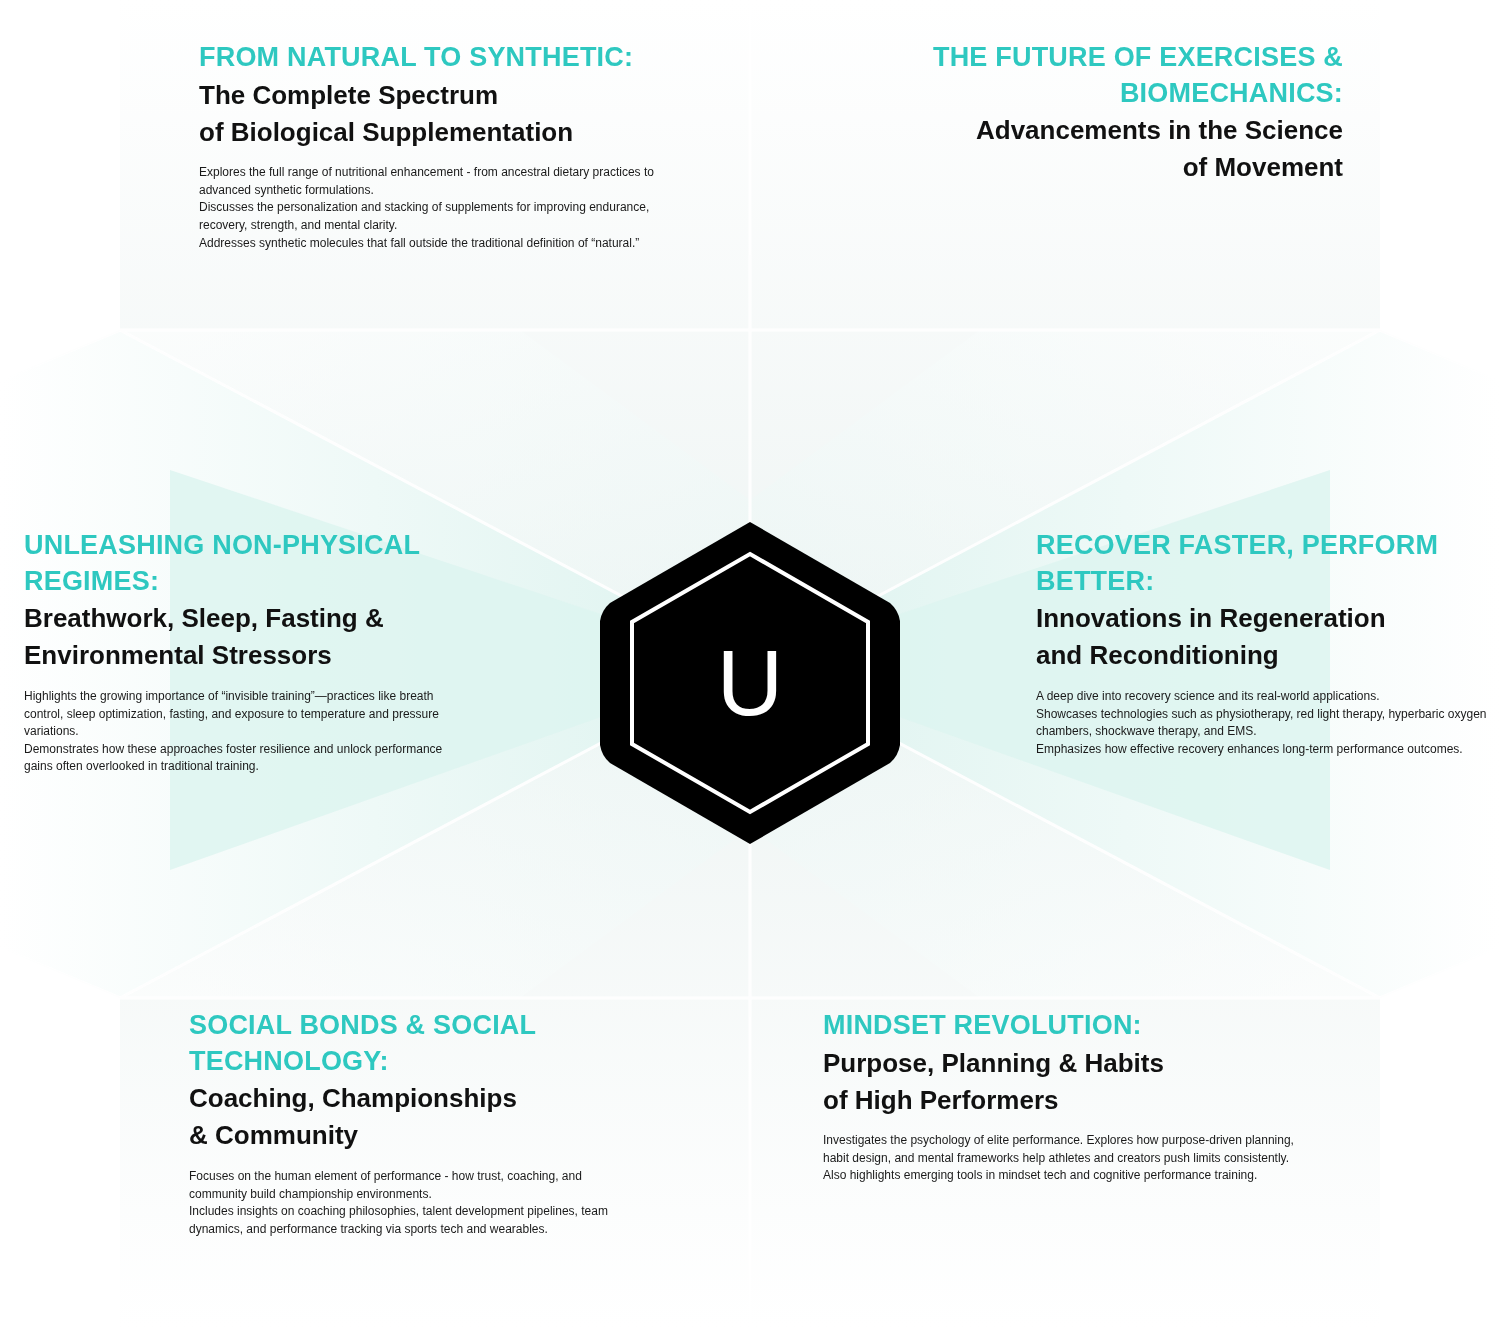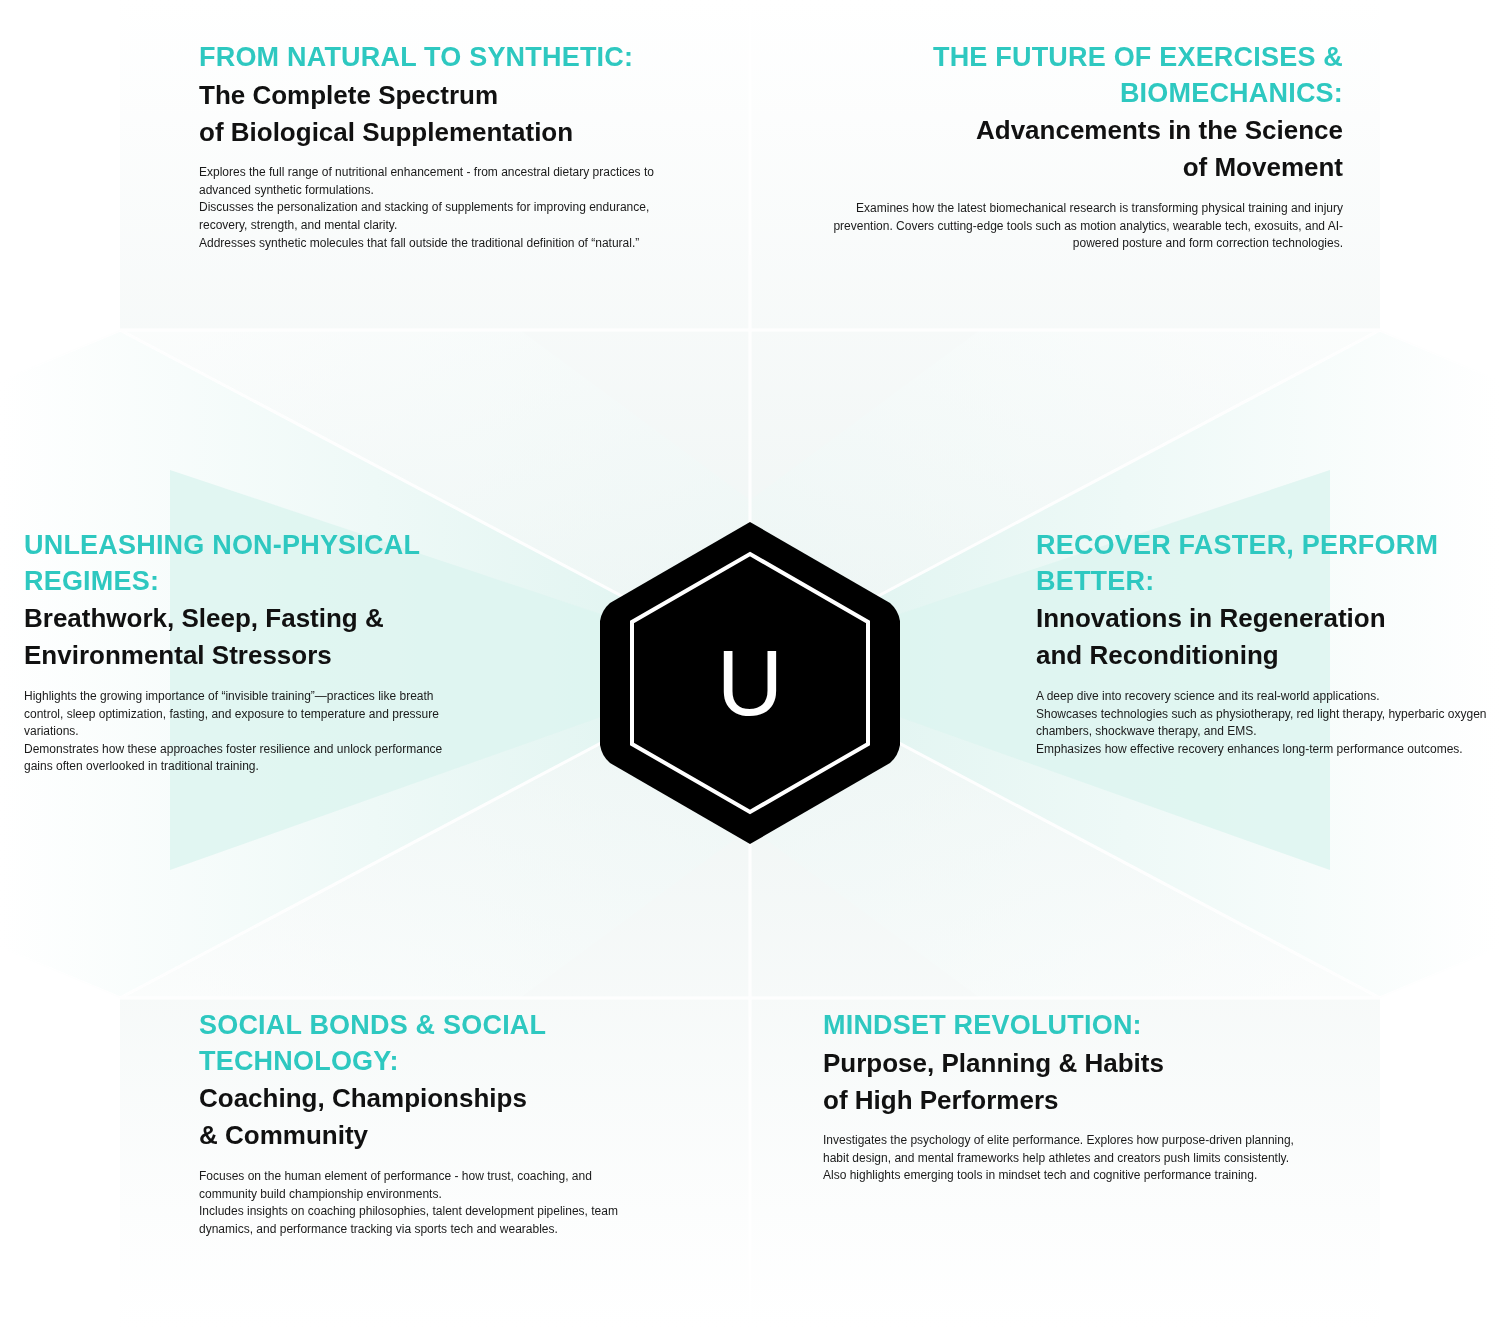--- a/index.html
+++ b/index.html
@@ -81,21 +81,21 @@
     line-height: 1.46;
     color: #1a1a1a;
     margin: 14px 0 0 0;
   }
 
   
   #block-supplementation { left: 199px; top: 40px;  width: 478px; }
   #block-biomechanics    { left: 823px; top: 40px;  width: 520px; text-align: right; }
   #block-nonphysical     { left: 24px;  top: 528px; width: 440px; }
   #block-recovery        { left: 1036px;top: 528px; width: 455px; }
-  #block-social          { left: 199px; top: 1008px;width: 440px; }
+  #block-social          { left: 189px; top: 1008px;width: 440px; }
   #block-mindset         { left: 823px; top: 1008px;width: 480px; }
 </style>
 </head>
 <body>
 
 <div id="stage">
 
   <svg class="rays" viewBox="0 0 1500 1328" preserveAspectRatio="none">
     <defs>
       <linearGradient id="gTop" x1="0" y1="0" x2="0" y2="1">
@@ -171,21 +171,20 @@
 
   <div class="block" id="block-supplementation">
     <div class="kicker">FROM NATURAL TO SYNTHETIC:</div>
     <div class="headline">The Complete Spectrum<br>of Biological Supplementation</div>
     <div class="body">Explores the full range of nutritional enhancement - from ancestral dietary practices to advanced synthetic formulations.<br>Discusses the personalization and stacking of supplements for improving endurance, recovery, strength, and mental clarity.<br>Addresses synthetic molecules that fall outside the traditional definition of “natural.”</div>
   </div>
 
   <div class="block" id="block-biomechanics">
     <div class="kicker">THE FUTURE OF EXERCISES &amp; BIOMECHANICS:</div>
     <div class="headline">Advancements in the Science<br>of Movement</div>
-    <div class="body">Examines how the latest biomechanical research is transforming physical training and injury prevention. Covers cutting-edge tools such as motion analytics, wearable tech, exosuits, and AI-powered posture and form correction technologies.</div>
   </div>
 
   <div class="block" id="block-nonphysical">
     <div class="kicker">UNLEASHING NON-PHYSICAL REGIMES:</div>
     <div class="headline">Breathwork, Sleep, Fasting &amp;<br>Environmental Stressors</div>
     <div class="body">Highlights the growing importance of “invisible training”—practices like breath control, sleep optimization, fasting, and exposure to temperature and pressure variations.<br>Demonstrates how these approaches foster resilience and unlock performance gains often overlooked in traditional training.</div>
   </div>
 
   <div class="block" id="block-recovery">
     <div class="kicker">RECOVER FASTER, PERFORM BETTER:</div>

